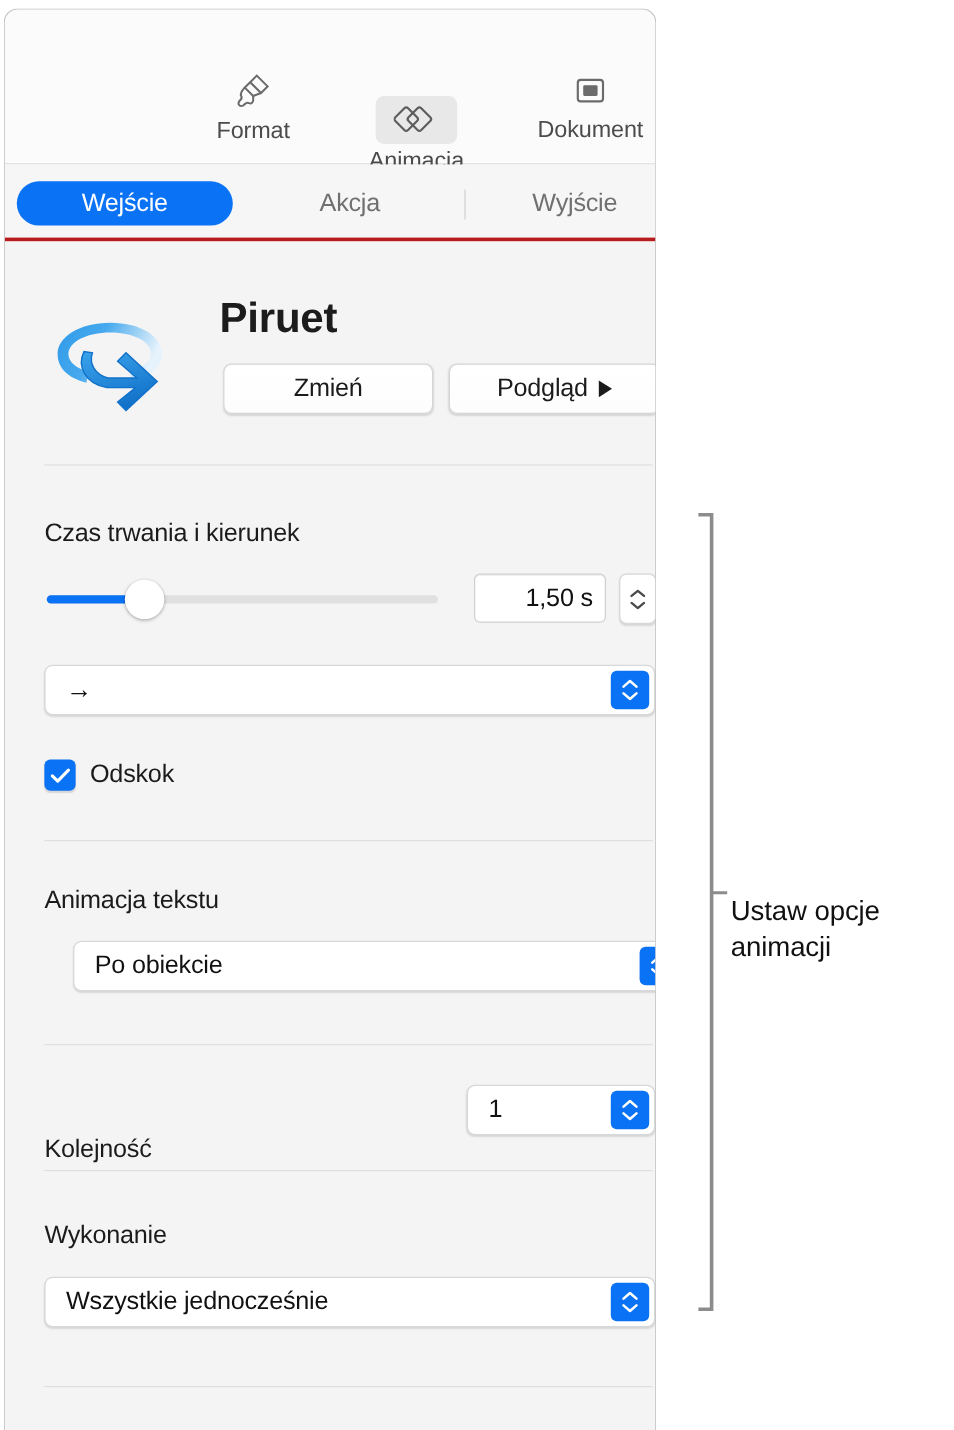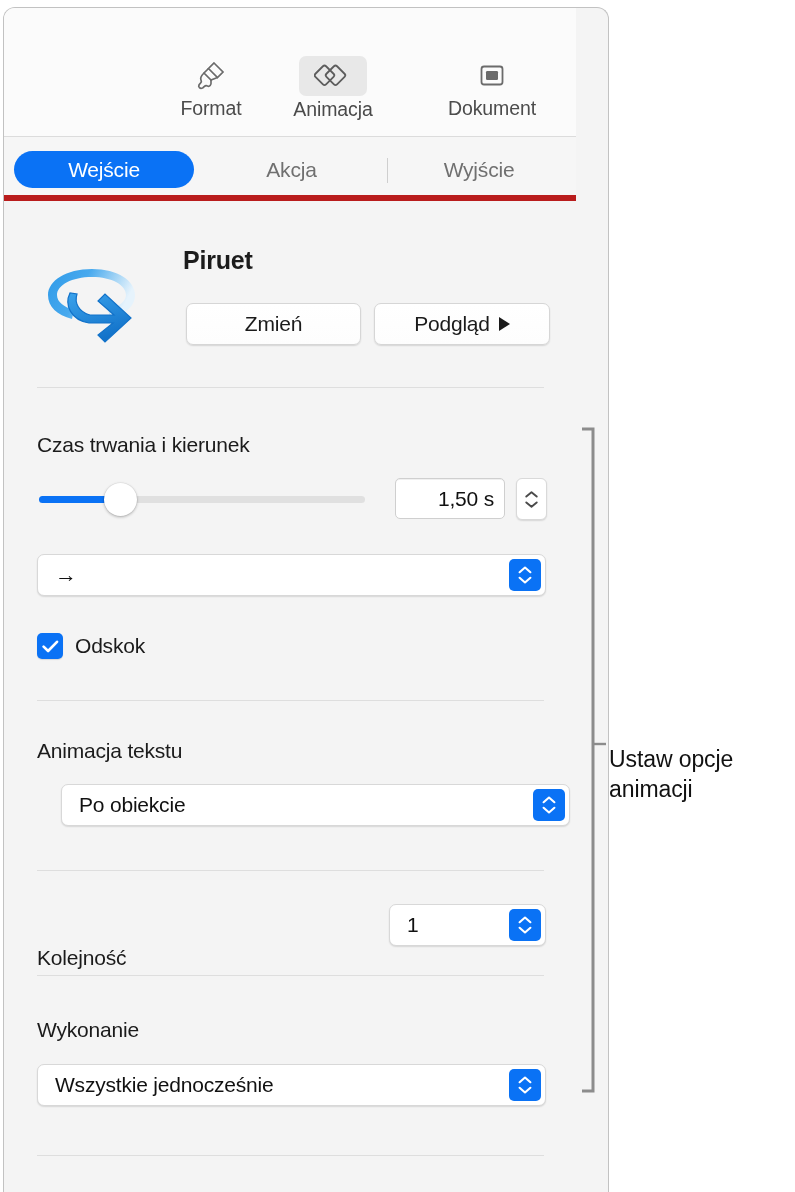--- a/index.html
+++ b/index.html
@@ -14,21 +14,21 @@
     overflow: hidden;
     font-family: "Liberation Sans", sans-serif;
     -webkit-font-smoothing: antialiased;
   }
 
   
   #inspector-panel {
     position: absolute;
     left: 3px;
     top: 7px;
-    width: 606px;
+    width: 544px;
     height: 1185px;
     background: #f4f4f4;
     border: 1px solid #c2c2c2;
     border-bottom: none;
     border-top-left-radius: 12px;
     border-top-right-radius: 12px;
     box-sizing: border-box;
     overflow: hidden;
   }
 
@@ -64,31 +64,31 @@
   .tool-tab .tool-label {
     display: block;
     margin-top: 1px;
     font-size: 19.5px;
     color: #4c4c4c;
     letter-spacing: -0.1px;
   }
   .tool-tab.active .tool-label { color: #4a4a4a; }
 
   #tab-format   { left: 141px; }
-  #tab-animacja { left: 263px; }
+  #tab-animacja { left: 277px; margin-top: 24px; }
   #tab-dokument { left: 422px; }
 
   
   #segment-row {
     position: absolute;
     left: 0;
     top: 129px;
     width: 572px;
     height: 64px;
-    border-bottom: 6px solid #b91c1c;
+    border-bottom: 3px solid #b91c1c;
     background: #f6f6f6;
     box-sizing: border-box;
   }
   .seg-item {
     position: absolute;
     top: 14px;
     height: 37px;
     line-height: 37px;
     font-size: 21px;
     text-align: center;
@@ -125,21 +125,21 @@
     position: absolute;
     left: 30px;
     top: 56px;
     width: 115px;
     height: 100px;
   }
   #anim-name {
     position: absolute;
     left: 179px;
     top: 45px;
-    font-size: 25px;
+    font-size: 35px;
     font-weight: bold;
     color: #1c1c1c;
     letter-spacing: -0.2px;
   }
   .push-button {
     position: absolute;
     height: 42px;
     border: 1px solid #d6d6d6;
     border-radius: 7px;
     background: linear-gradient(#ffffff, #fdfdfd);

